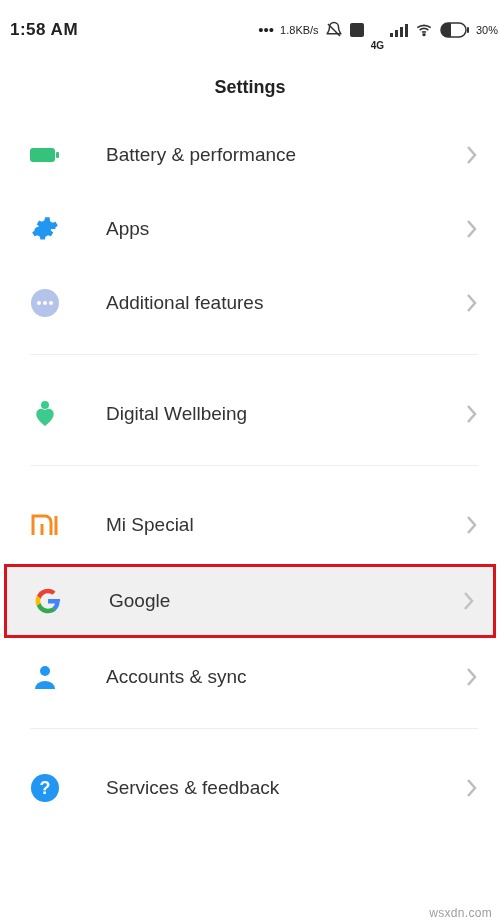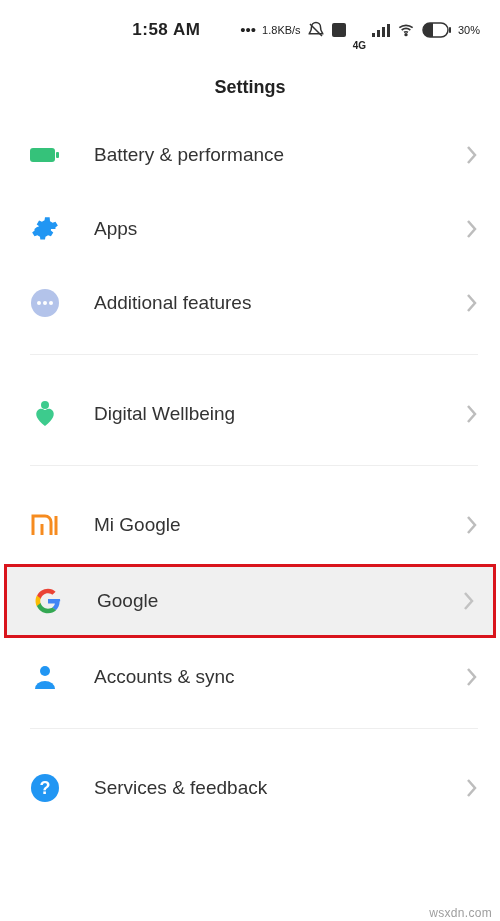--- a/index.html
+++ b/index.html
@@ -1,27 +1,27 @@
 <!DOCTYPE html>
 <html><head>
   <meta charset="utf-8">
   <style>
     * { box-sizing: border-box; margin: 0; padding: 0; }
     html, body { width: 500px; height: 921px; font-family: -apple-system, Helvetica, Arial, sans-serif; background: #fff; color: #222; }
     .screen { width: 500px; height: 921px; position: relative; background: #fff; overflow: hidden; }
-    .status-bar { display: flex; align-items: center; justify-content: flex-end; padding: 8px 20px 6px 10px; font-size: 17px; font-weight: 500; gap: 40px; }
+    .status-bar { display: flex; align-items: center; justify-content: space-between; padding: 8px 2px 6px 10px; font-size: 17px; font-weight: 500; gap: 40px; }
     .status-left { font-weight: 600; letter-spacing: 0.5px; }
     .status-right { display: flex; align-items: center; gap: 6px; font-size: 15px; }
     .status-right .small { font-size: 11px; }
     .status-icon { display: inline-flex; align-items: center; }
     .header { text-align: center; font-size: 18px; font-weight: 700; padding: 20px 0 20px; }
     .list { display: flex; flex-direction: column; }
     .item { display: flex; align-items: center; height: 74px; padding: 0 22px 0 30px; position: relative; }
     .item .icon-slot { width: 30px; height: 30px; display: flex; align-items: center; justify-content: center; margin-right: 34px; flex-shrink: 0; }
-    .item .label { font-size: 19px; color: #333; flex: 1; }
+    .item .label { font-size: 19px; color: #333; flex: 1; margin-left: 12px; }
     .item .chevron { color: #bdbdbd; }
     .divider { height: 1px; background: #eee; margin: 14px 22px 22px 30px; }
     .highlight { border: 3px solid #d9141c; background: #f0f0f0; margin: 2px 4px; height: 74px; padding: 0 18px 0 26px; justify-content: center; }
     .highlight .chevron { color: #c2c2c2; }
     .watermark { position: absolute; right: 8px; bottom: 1px; font-size: 12px; color: #9e9e9e; letter-spacing: 0.3px; }
     svg { display: block; }
   </style>
 </head>
 <body>
 <div class="screen">
@@ -141,21 +141,21 @@
     <div class="divider"></div>
 
     <div class="item">
       <span class="icon-slot">
         <svg width="28" height="22" viewBox="0 0 28 22" fill="none" stroke="#f68b1f" stroke-width="3">
             <path d="M2 21 V2 H14 a6 6 0 0 1 6 6 V21"></path>
             <line x1="11" y1="10" x2="11" y2="21"></line>
             <line x1="25" y1="2" x2="25" y2="21"></line>
           </svg>
       </span>
-      <span class="label">Mi Google</span>
+      <span class="label">Mi Special</span>
       <span class="chevron">
         <svg width="12" height="20" viewBox="0 0 12 20" fill="none" stroke="currentColor" stroke-width="2.5">
             <path d="M2 2 L9 10 L2 18"></path>
           </svg>
       </span>
     </div>
 
     <div class="item highlight">
       <span class="icon-slot">
         <svg width="26" height="26" viewBox="0 0 48 48">

